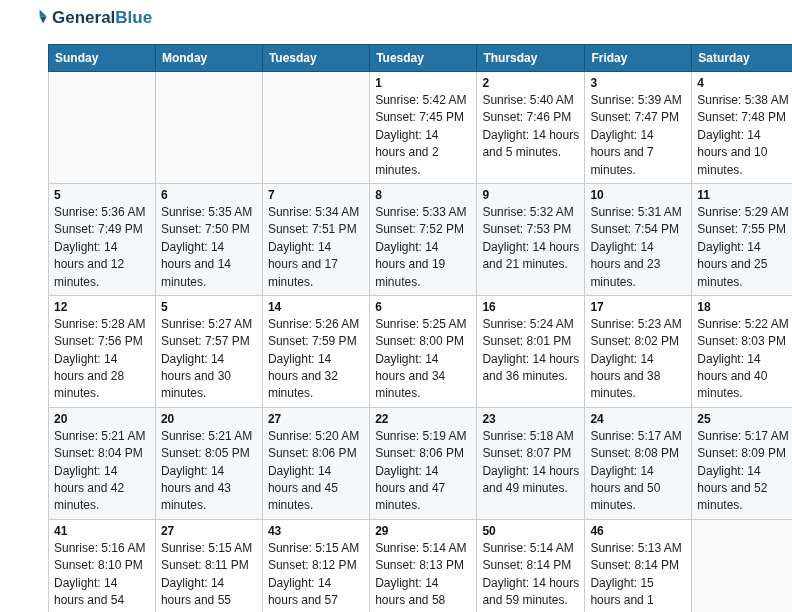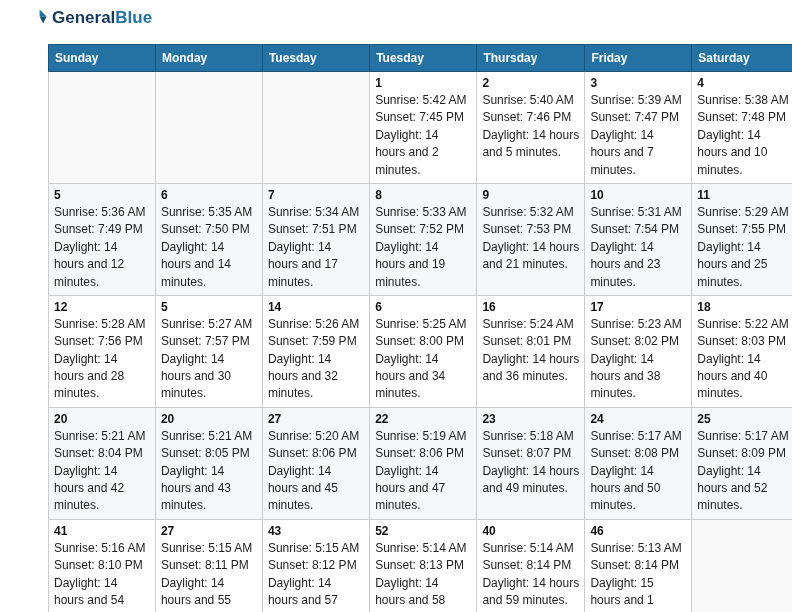--- a/index.html
+++ b/index.html
@@ -236,25 +236,25 @@
           </td>
           <td>
             <div class="day-number">27</div>
             <div class="day-info">Sunrise: 5:15 AM<br>Sunset: 8:11 PM<br>Daylight: 14 hours and 55 minutes.</div>
           </td>
           <td>
             <div class="day-number">43</div>
             <div class="day-info">Sunrise: 5:15 AM<br>Sunset: 8:12 PM<br>Daylight: 14 hours and 57 minutes.</div>
           </td>
           <td>
-            <div class="day-number">52</div>
+            <div class="day-number">29</div>
             <div class="day-info">Sunrise: 5:14 AM<br>Sunset: 8:13 PM<br>Daylight: 14 hours and 58 minutes.</div>
           </td>
           <td>
-            <div class="day-number">40</div>
+            <div class="day-number">50</div>
             <div class="day-info">Sunrise: 5:14 AM<br>Sunset: 8:14 PM<br>Daylight: 14 hours and 59 minutes.</div>
           </td>
           <td>
             <div class="day-number">46</div>
             <div class="day-info">Sunrise: 5:13 AM<br>Sunset: 8:14 PM<br>Daylight: 15 hours and 1 minute.</div>
           </td>
           <td class="empty"></td>
         </tr>
       </tbody>
   </table>

